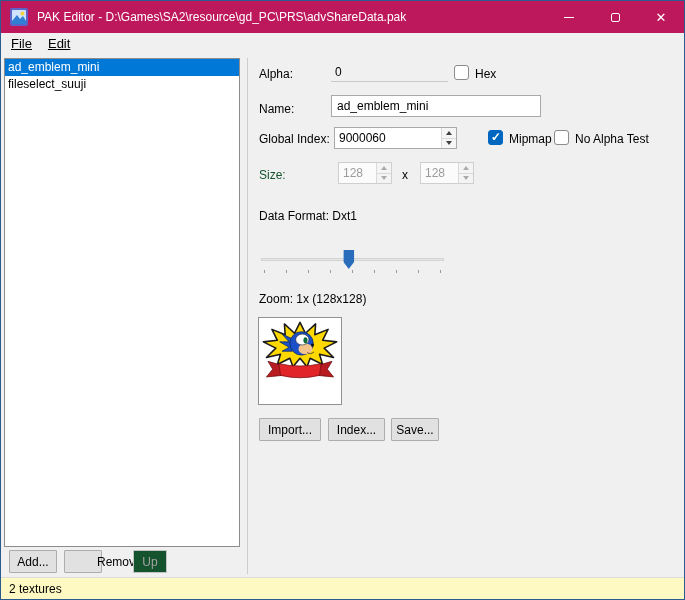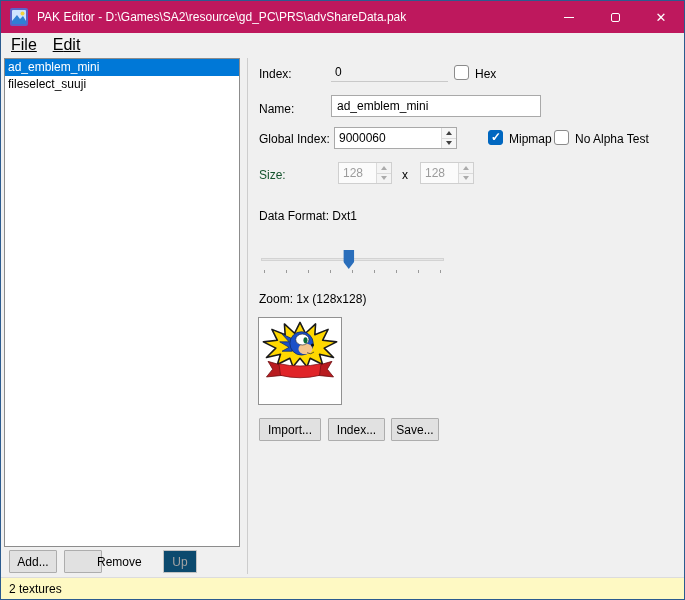--- a/index.html
+++ b/index.html
@@ -19,35 +19,35 @@
   .title-text { margin-left:9px; font-size:12px; white-space:nowrap; }
   .cap-group { position:absolute; right:0; top:0; height:32px; display:flex; }
   .cap-btn { width:46px; height:32px; display:flex; align-items:center; justify-content:center; }
   .min-glyph { width:10px; height:1px; background:#fff; }
   .max-glyph { width:9px; height:9px; border:1px solid #fff; border-radius:2px; }
   .close-glyph { color:#fff; font-size:13px; line-height:1; }
 
   
   .menubar { position:absolute; left:0; top:32px; width:100%; height:22px;
     background:#f0f0f0; display:flex; padding-left:2px; }
-  .menu-item { padding:3px 8px 0 8px; font-size:16px;text-decoration:underline; }
+  .menu-item { padding:3px 8px 0 8px; font-size:13px;text-decoration:underline; }
   .u { text-decoration:underline; }
 
   
   .listbox { position:absolute; left:3px; top:57px; width:236px; height:489px;
     background:#fff; border:1px solid #8c8c8c; overflow:hidden; }
   .list-item { height:17px; line-height:17px; padding-left:3px; font-size:12px; white-space:nowrap; }
   .list-item.selected { background:#0078d7; color:#fff; }
 
   .splitter { position:absolute; left:246px; top:57px; width:1px; height:516px; background:#cdcdcd; }
 
   
   .wbtn { position:absolute; height:23px; background:#e1e1e1; border:1px solid #adadad;
     font-family:inherit; font-size:12px; color:#000; text-align:center; padding:0; border-radius:1px; }
-  .wbtn.disabled { color:#a3a3a3; border-color:#c3c3c3; background:#0c4a6e;margin-left:30px; }
+  .wbtn.disabled { color:#a3a3a3; border-color:#c3c3c3; background:#14532d; }
 
   
   .statusbar { position:absolute; left:0; top:576px; width:100%; height:23px;
     background:#fef9c3; border-top:1px solid #dcdcdc; }
   .status-text { position:absolute; left:8px; top:4px; font-size:12px; }
 
   
   .lbl { position:absolute; font-size:12px; white-space:nowrap; }
 
   .flat-input { position:absolute; border:none; border-bottom:1px solid #c9c9c9;
@@ -128,21 +128,21 @@
 
   <button class="wbtn" style="left:8px; top:549px; width:48px;">Add...</button>
   <button class="wbtn" style="left:63px; top:549px; width:38px;padding-left:32px;">Remove</button>
   <button class="wbtn disabled" style="left:132px; top:549px; width:34px;">Up</button>
   <button class="wbtn" style="left:176px; top:549px; width:46px;margin-top:30px;">Down</button>
 
   <div class="statusbar">
     <span class="status-text">2 textures</span>
   </div>
 
-  <span class="lbl" style="left:258px; top:66px;">Index:</span>
+  <span class="lbl" style="left:258px; top:66px;">Alpha:</span>
   <input class="flat-input" style="left: 330px; top: 61px; width: 117px; height: 20px;" value="0">
   <span class="checkbox" style="left:453px; top:64px;"></span>
   <span class="lbl" style="left:474px; top:66px;">Hex</span>
 
   <span class="lbl" style="left:258px; top:101px;">Name:</span>
   <input class="text-input" style="left: 330px; top: 94px; width: 210px; height: 22px;" value="ad_emblem_mini">
 
   <span class="lbl" style="left:258px; top:131px;">Global Index:</span>
   <div class="updown" style="left:333px; top:126px; width:123px; height:22px;">
     <input class="ud-input" value="9000060" style="">

